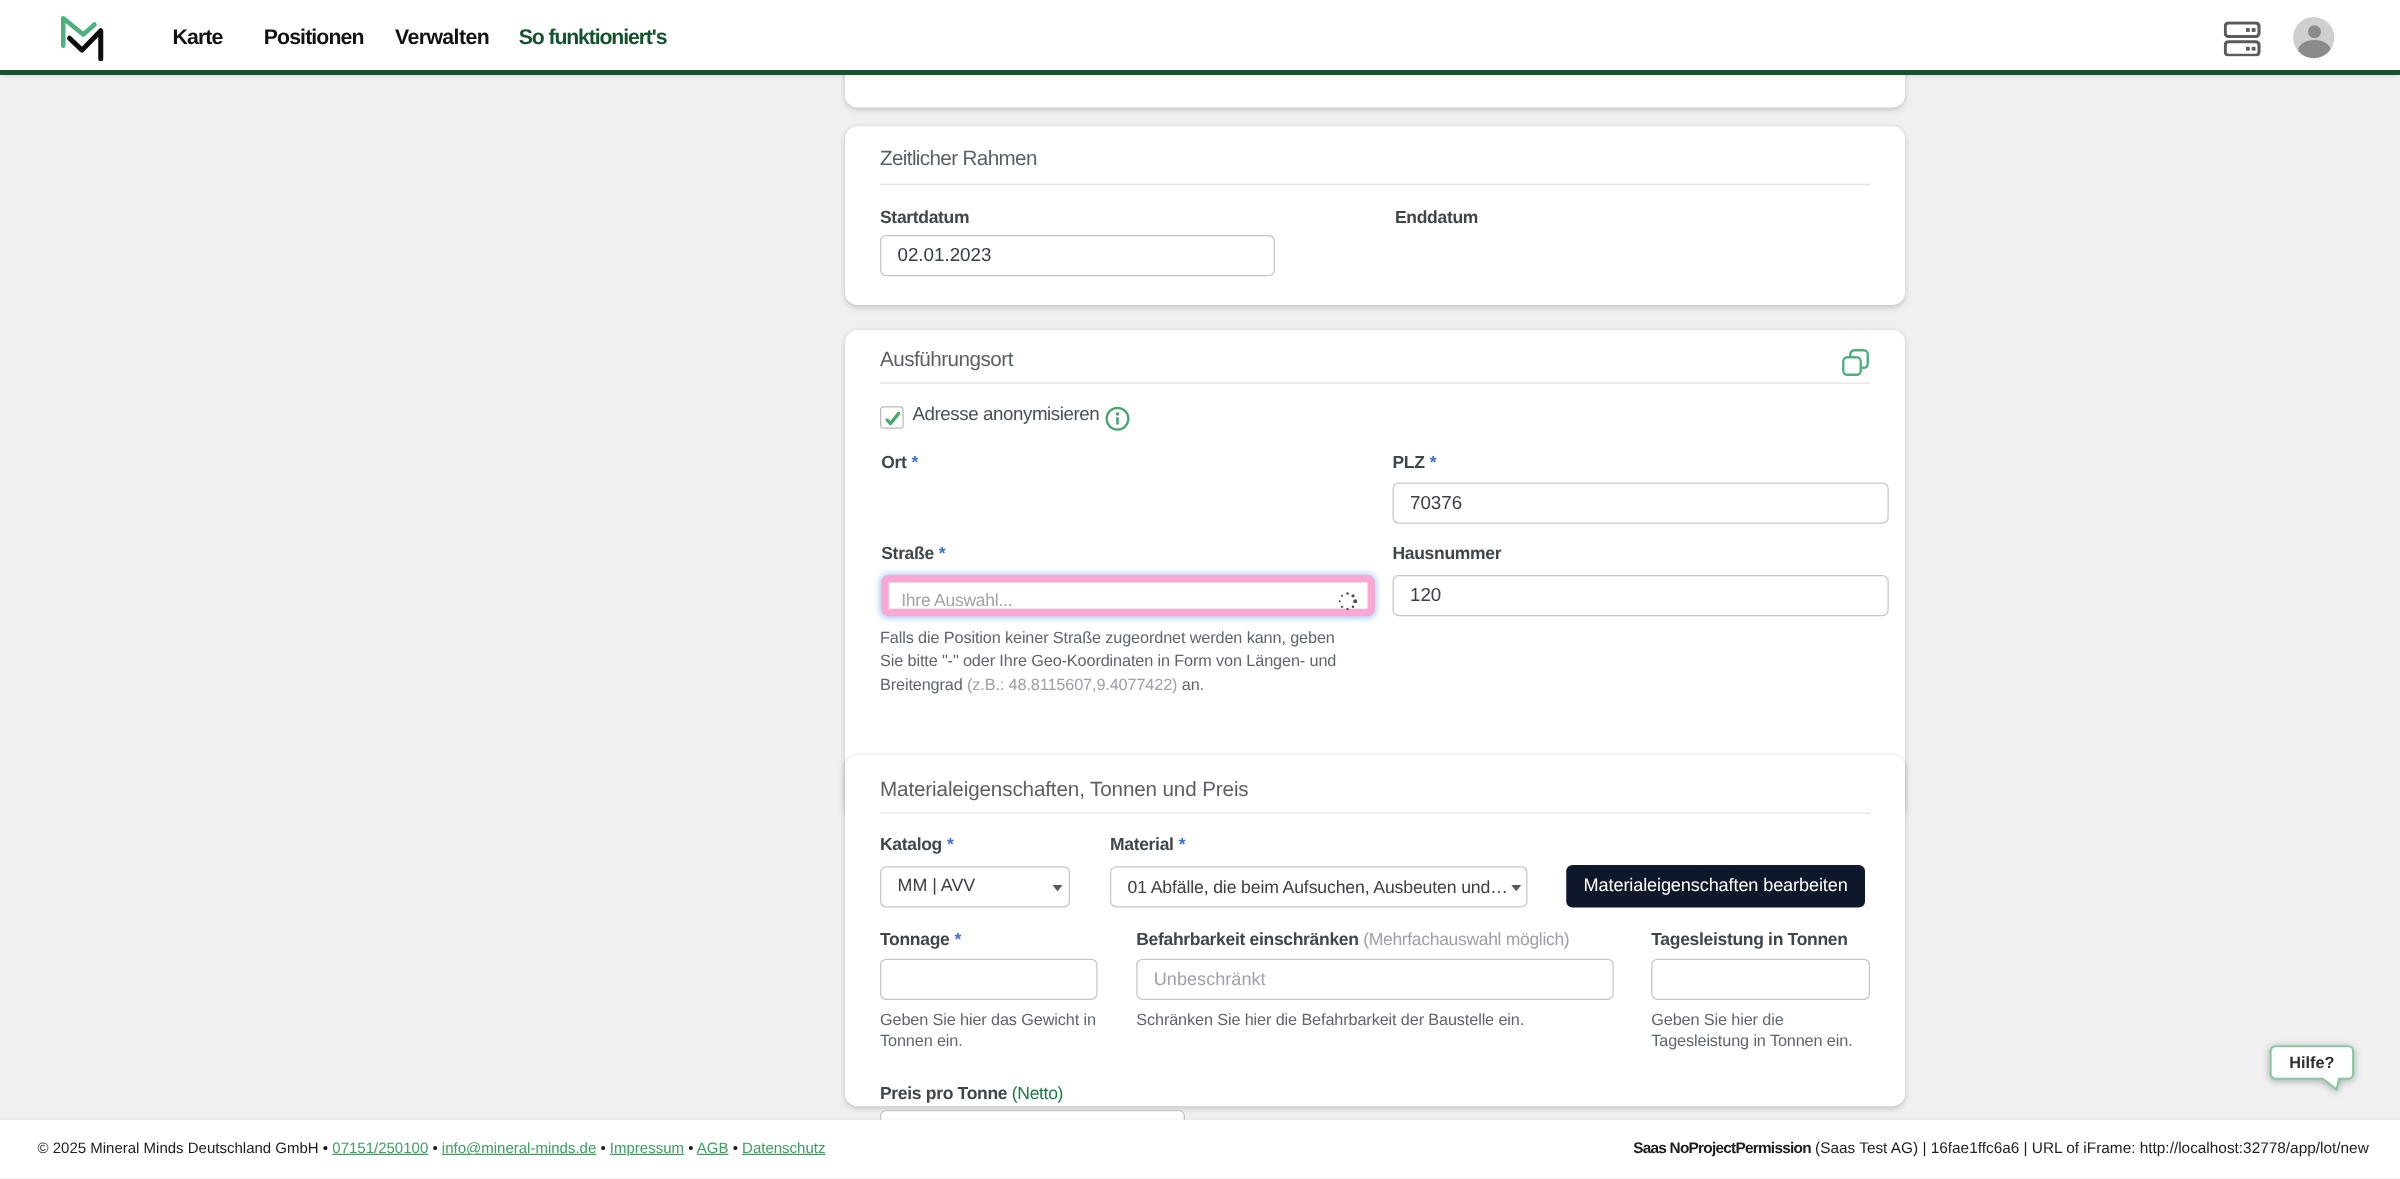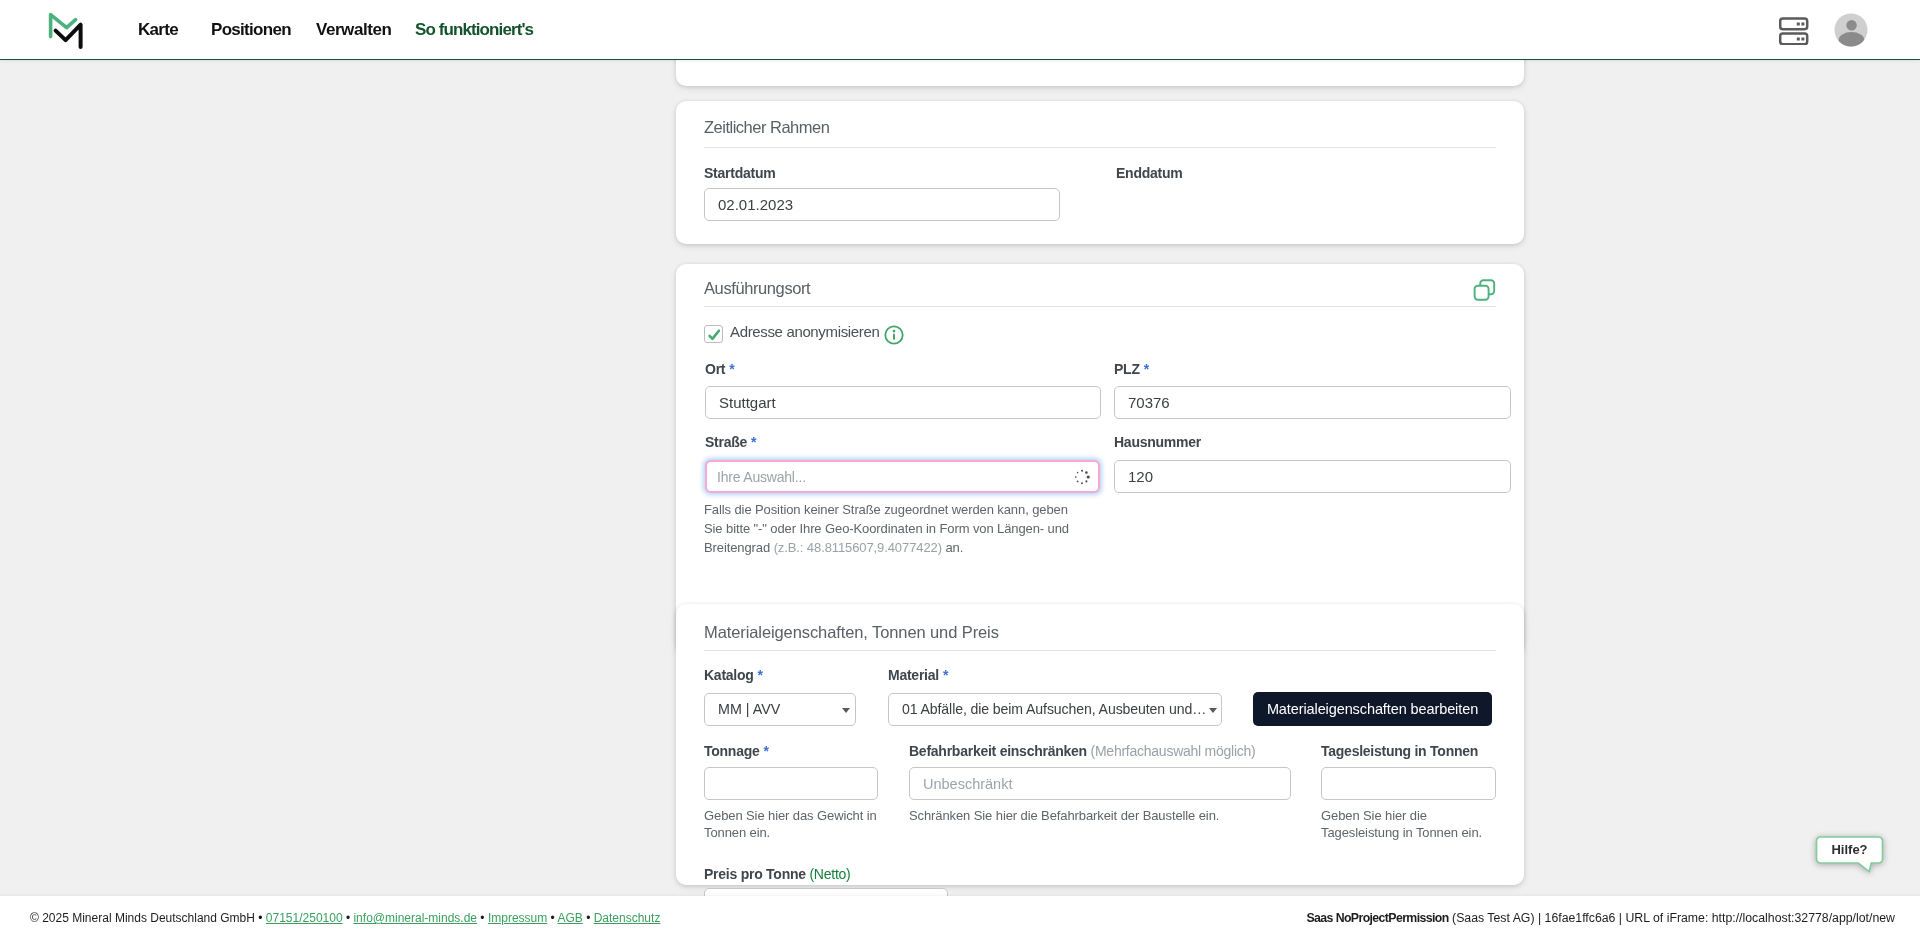--- a/index.html
+++ b/index.html
@@ -23,21 +23,21 @@
 </head>
 <body>
 
 <div class="card" style="top:36px;height:50px;"></div>
 
 <div class="card" style="top:101px;height:143px;">
   <div class="ctitle" style="top:17px;letter-spacing:-0.5px;">Zeitlicher Rahmen</div>
   <div class="divider" style="top:46px;"></div>
   <div class="lbl" style="left:28px;top:63.5px;">Startdatum</div>
   <div class="lbl" style="left:440px;top:63.5px;">Enddatum</div>
-  <div class="inp" style="left:28px;top:87px;width:356px;">02.01.2023</div>
+  <div class="inp" style="left:28px;top:87px;width:316px;">02.01.2023</div>
 </div>
 
 <div class="card" style="top:264px;height:389px;">
   <div class="ctitle" style="top:15px;letter-spacing:-0.4px;">Ausführungsort</div>
   <svg style="position:absolute;left:797px;top:14px;" width="24" height="25" viewBox="0 0 24 25">
     <rect x="7.2" y="2.2" width="14" height="14" rx="3.2" fill="none" stroke="#4db17e" stroke-width="1.9"></rect>
     <rect x="1.6" y="7.8" width="14" height="14" rx="3.2" fill="#fff" stroke="#4db17e" stroke-width="1.9"></rect>
   </svg>
   <div class="divider" style="top:42px;"></div>
 
@@ -48,26 +48,25 @@
   </div>
   <div style="position:absolute;left:54px;top:59px;font-size:15px;letter-spacing:-0.35px;color:#4a5055;">Adresse anonymisieren</div>
   <svg style="position:absolute;left:208px;top:61px;" width="20" height="20" viewBox="0 0 20 20">
     <circle cx="10" cy="10" r="8.7" fill="none" stroke="#43a567" stroke-width="1.8"></circle>
     <circle cx="10" cy="6.1" r="1.4" fill="#43a567"></circle>
     <rect x="9" y="8.6" width="2" height="6.2" rx="1" fill="#43a567"></rect>
   </svg>
 
   <div class="lbl" style="left:29px;top:97px;">Ort<span class="ast">*</span></div>
   <div class="lbl" style="left:438px;top:97px;">PLZ<span class="ast">*</span></div>
-  <div class="inp" style="left:29px;top:122px;width:396px;">Stuttgart</div>
   <div class="inp" style="left:438px;top:122px;width:397px;">70376</div>
 
   <div class="lbl" style="left:29px;top:170px;">Straße<span class="ast">*</span></div>
   <div class="lbl" style="left:438px;top:170px;">Hausnummer</div>
-  <div class="inp" style="left:29px;top:196px;width:395px;border:2px solid #f9a8d4;border-radius:6px;line-height:29px;padding-left:10px;box-shadow:0 0 4px 1.5px rgba(70,150,235,.40);">
+  <div class="inp" style="left:29px;top:196px;width:395px;border:6px solid #f9a8d4;border-radius:6px;line-height:29px;padding-left:10px;box-shadow:0 0 4px 1.5px rgba(70,150,235,.40);">
     <span class="ph" style="font-size:14px;letter-spacing:-0.2px;">Ihre Auswahl...</span>
     <svg width="16" height="16" viewBox="0 0 16 16" style="position:absolute;right:8px;top:6.5px;">
       <g fill="#4a4f54">
         <circle cx="8" cy="1.8" r="1.0"></circle>
         <circle cx="12.4" cy="3.6" r="1.3"></circle>
         <circle cx="14.2" cy="8" r="1.6"></circle>
         <circle cx="12.4" cy="12.4" r="1.05"></circle>
         <circle cx="8" cy="14.2" r="0.95"></circle>
         <circle cx="3.6" cy="12.4" r="0.9"></circle>
         <circle cx="1.8" cy="8" r="0.85"></circle>
@@ -97,21 +96,21 @@
   <div class="inp" style="left:233px;top:163px;width:382px;"><span class="ph" style="font-size:14.5px;">Unbeschränkt</span></div>
   <div class="inp" style="left:645px;top:163px;width:175px;"></div>
   <div class="helper" style="left:28px;top:203px;line-height:17.3px;">Geben Sie hier das Gewicht in<br>Tonnen ein.</div>
   <div class="helper" style="left:233px;top:203px;line-height:17.3px;">Schränken Sie hier die Befahrbarkeit der Baustelle ein.</div>
   <div class="helper" style="left:645px;top:203px;line-height:17.3px;">Geben Sie hier die<br>Tagesleistung in Tonnen ein.</div>
 
   <div class="lbl" style="left:28px;top:262px;">Preis pro Tonne <span style="font-weight:normal;color:#15803d;">(Netto)</span></div>
   <div class="inp" style="left:28px;top:284px;width:244px;"></div>
 </div>
 
-<div style="position:absolute;left:0;top:0;width:1920px;height:60px;background:#fff;z-index:50;border-bottom:1px solid #14532d;box-shadow:0 1px 3px rgba(0,0,0,.08);">
+<div style="position:absolute;left:0;top:0;width:1920px;height:60px;background:#fff;z-index:50;border-bottom:4px solid #14532d;box-shadow:0 1px 3px rgba(0,0,0,.08);">
   <svg style="position:absolute;left:46px;top:8.5px;" width="40" height="40" viewBox="0 0 40 40">
     <path d="M4.6 27.6 V5.6 L20.6 18.6 L29.6 10.6" fill="none" stroke="#4db17e" stroke-width="3.6" stroke-linecap="round" stroke-linejoin="round"></path>
     <path d="M9.6 21.6 L19.6 31.1 L34.6 15.6 V38" fill="none" stroke="#0d0d0d" stroke-width="4" stroke-linecap="round" stroke-linejoin="round"></path>
   </svg>
   <div style="position:absolute;left:138px;top:0;height:60px;line-height:60px;font-size:17px;font-weight:bold;letter-spacing:-0.7px;color:#111;">Karte</div>
   <div style="position:absolute;left:211px;top:0;height:60px;line-height:60px;font-size:17px;font-weight:bold;letter-spacing:-0.7px;color:#111;">Positionen</div>
   <div style="position:absolute;left:316px;top:0;height:60px;line-height:60px;font-size:17px;font-weight:bold;letter-spacing:-0.45px;color:#111;">Verwalten</div>
   <div style="position:absolute;left:415px;top:0;height:60px;line-height:60px;font-size:17px;font-weight:bold;letter-spacing:-0.9px;color:#14532d;">So funktioniert's</div>
   <svg style="position:absolute;left:1779px;top:17px;" width="30" height="28" viewBox="0 0 30 28">
     <rect x="1.2" y="1.4" width="27" height="10.8" rx="2.6" fill="none" stroke="#5b5b5b" stroke-width="2.5"></rect>

